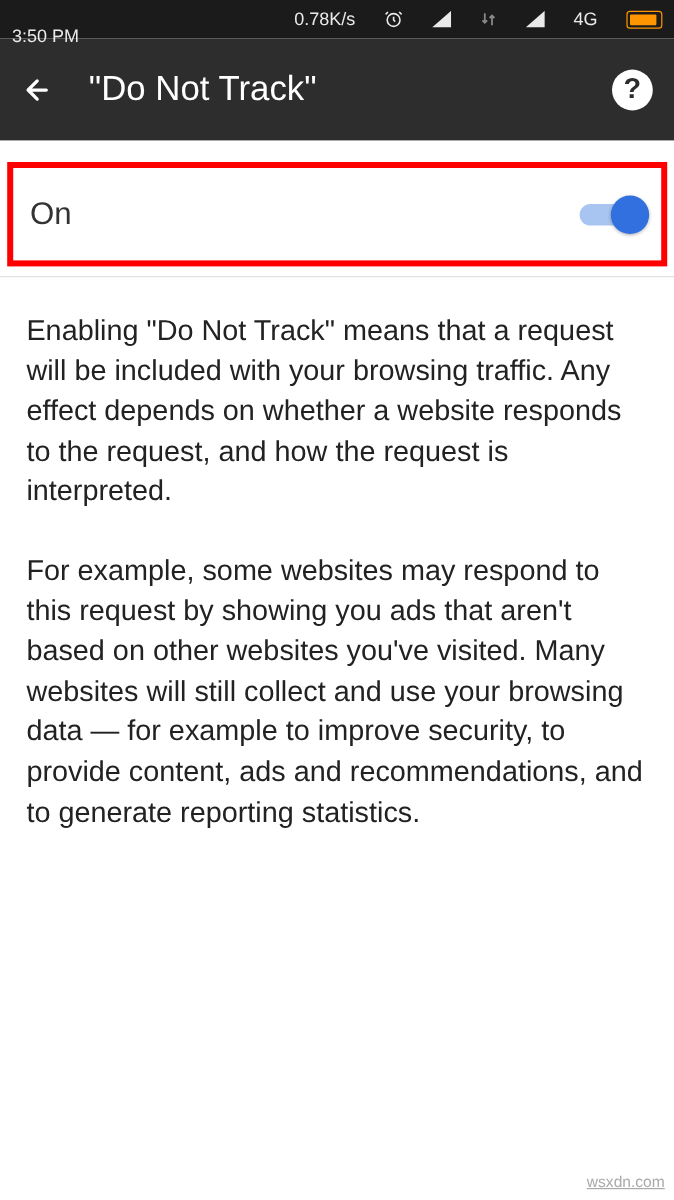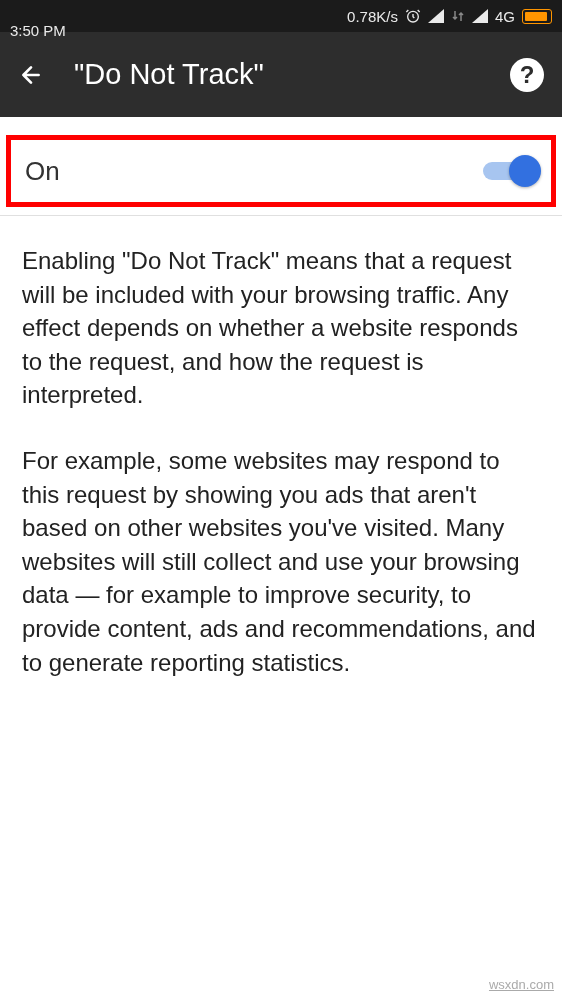--- a/index.html
+++ b/index.html
@@ -30,20 +30,21 @@
       margin-top: 28px;
     }
     .status-right {
       display: flex;
       align-items: center;
       gap: 7px;
     }
     .status-right span {
       display: inline-flex;
       align-items: center;
+      margin-left: 17px;
     }
     .signal-icon {
       display: inline-block;
     }
     .battery-icon {
       width: 30px;
       height: 15px;
       border: 1px solid #ff9500;
       border-radius: 3px;
       position: relative;
@@ -88,21 +89,21 @@
       align-items: center;
       justify-content: center;
       font-size: 24px;
       font-weight: bold;
       cursor: pointer;
     }
     .highlight-box {
       border: 5px solid #ff0000;
       margin: 18px 6px 0 6px;
       background: #ffffff;
-      height: 72px;
+      height: 87px;
       display: flex;
       align-items: center;
       padding: 0 14px;
       justify-content: space-between;
     }
     .on-label {
       font-size: 26px;
       color: #333333;
     }
     .toggle-switch {

